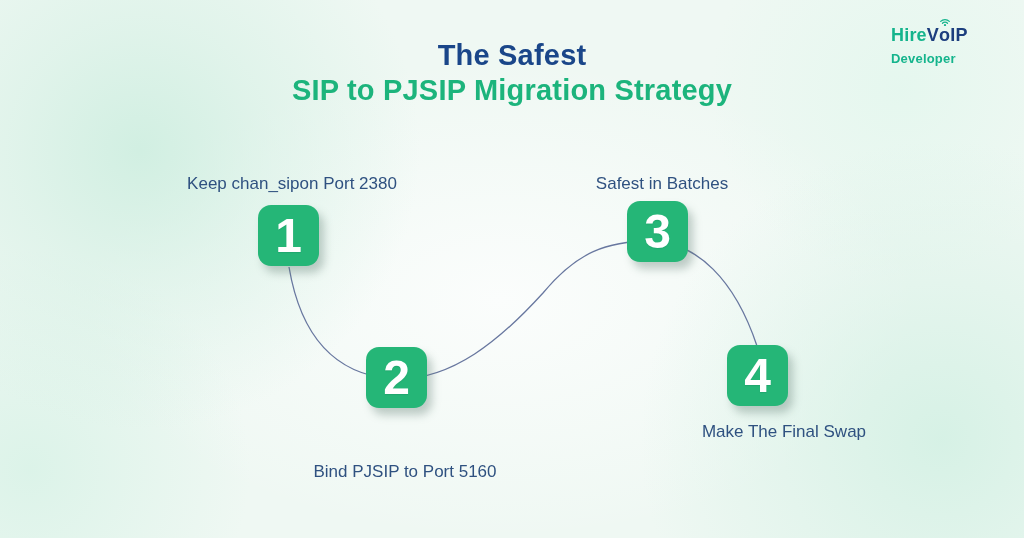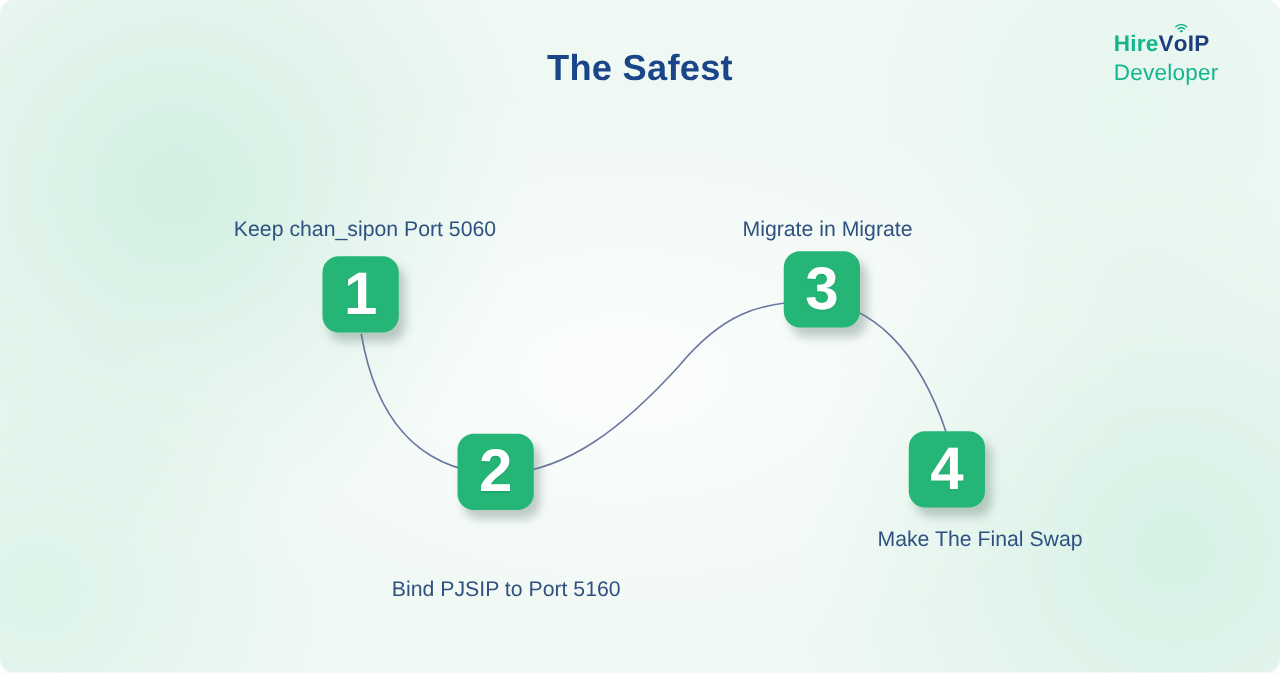--- a/index.html
+++ b/index.html
@@ -9,38 +9,37 @@
   }
   .canvas{
     position:relative;width:1024px;height:538px;
     background:
       radial-gradient(circle 280px at 140px 150px, rgba(206,238,224,0.9) 0%, rgba(206,238,224,0.45) 45%, rgba(206,238,224,0) 100%),
       radial-gradient(circle 220px at 30px 470px,  rgba(215,242,230,0.8) 0%, rgba(215,242,230,0) 100%),
       radial-gradient(circle 300px at 940px 440px, rgba(210,240,227,0.85) 0%, rgba(210,240,227,0.4) 50%, rgba(210,240,227,0) 100%),
       radial-gradient(circle 190px at 900px 90px,  rgba(228,247,238,0.9) 0%, rgba(228,247,238,0) 100%),
       radial-gradient(ellipse 420px 240px at 500px 300px, #fbfdfc 0%, rgba(251,253,252,0) 100%),
       #eff8f3;
-    border-radius: 11px;
   }
 
   
   .title{position:absolute;left:0;top:38px;width:1024px;text-align:center;}
   .title-line1{
     font-size:29px;font-weight:700;letter-spacing:0.2px;
     color:#1a4689;line-height:34px;
   }
   .title-line2{
     font-size:29px;font-weight:700;letter-spacing:0.2px;
     color:#1cb47c;line-height:36px;
   }
 
   
   .logo{position:absolute;left:891px;top:24px;line-height:23px;white-space:nowrap;}
   .logo .row1{font-size:18px;font-weight:700;letter-spacing:0.2px;}
-  .logo .row2{font-size:18px;font-weight:400;letter-spacing:0.2px;color:#14b48c;}
+  .logo .row2{font-size:13px;font-weight:700;letter-spacing:0.2px;color:#14b48c;}
   .logo .green{color:#14b48c;}
   .logo .navy{color:#1c3e7e;}
   .o-wrap{position:relative;display:inline-block;}
   .wifi{position:absolute;left:50%;top:-6px;transform:translateX(-50%);line-height:0;}
 
   
   .curve{position:absolute;left:0;top:0;z-index:1;}
 
   
   .step-label{
@@ -68,50 +67,51 @@
   .s4-label{left:784px;top:422px;}
   .s4-badge{left:727px;top:345px;}
 </style>
 </head>
 <body>
 
 <div class="canvas">
 
   <header class="title">
     <div class="title-line1">The Safest</div>
+    <div class="title-line2">SIP to PJSIP Migration Strategy</div>
   </header>
 
   <div class="logo">
     <div class="row1"><span class="green">Hire</span><span class="navy">V</span><span class="o-wrap"><span class="wifi"><svg width="11" height="8" viewBox="0 0 11 8">
               <path d="M1.2 3.4 A6 6 0 0 1 9.8 3.4" fill="none" stroke="#14b48c" stroke-width="1.3" stroke-linecap="round"></path>
               <path d="M3 5.2 A3.4 3.4 0 0 1 8 5.2" fill="none" stroke="#14b48c" stroke-width="1.3" stroke-linecap="round"></path>
               <circle cx="5.5" cy="7" r="1.1" fill="#14b48c"></circle>
             </svg></span><span class="navy">o</span></span><span class="navy">IP</span></div>
     <div class="row2">Developer</div>
   </div>
 
   <svg class="curve" width="1024" height="538" viewBox="0 0 1024 538">
     <path d="M 289 267
              C 300 332, 332 374, 392 379
              C 452 382, 502 338, 543 293
              C 577 252, 607 241, 651 241
              C 697 242, 735 280, 757 346" fill="none" stroke="#68779f" stroke-width="1.3"></path>
   </svg>
 
-  <div class="step-label s1-label">Keep chan_sipon Port 5060</div>
+  <div class="step-label s1-label">Keep chan_sipon Port 2380</div>
   <div class="badge s1-badge">
     <span class="num">1</span>
   </div>
 
   <div class="badge s2-badge">
     <span class="num">2</span>
   </div>
   <div class="step-label s2-label">Bind PJSIP to Port 5160</div>
 
-  <div class="step-label s3-label">Migrate in Migrate</div>
+  <div class="step-label s3-label">Safest in Batches</div>
   <div class="badge s3-badge">
     <span class="num">3</span>
   </div>
 
   <div class="badge s4-badge">
     <span class="num">4</span>
   </div>
   <div class="step-label s4-label">Make The Final Swap</div>
 
 </div>

